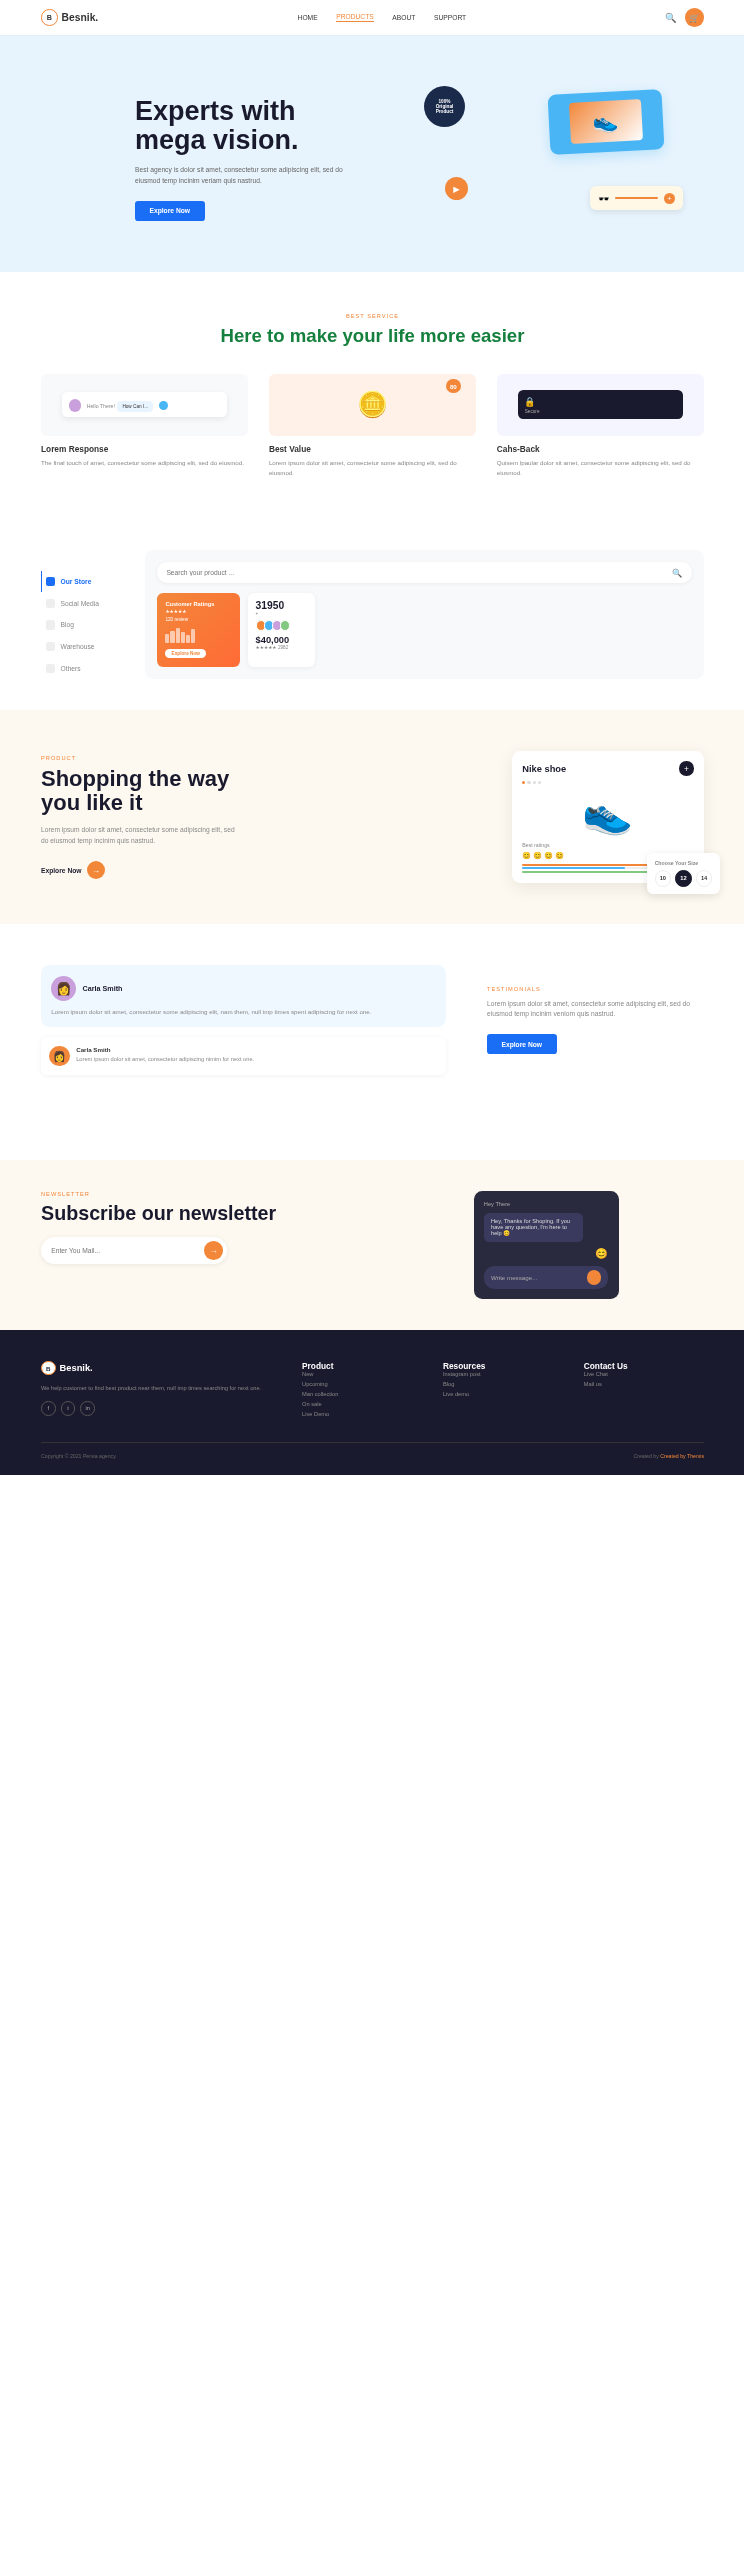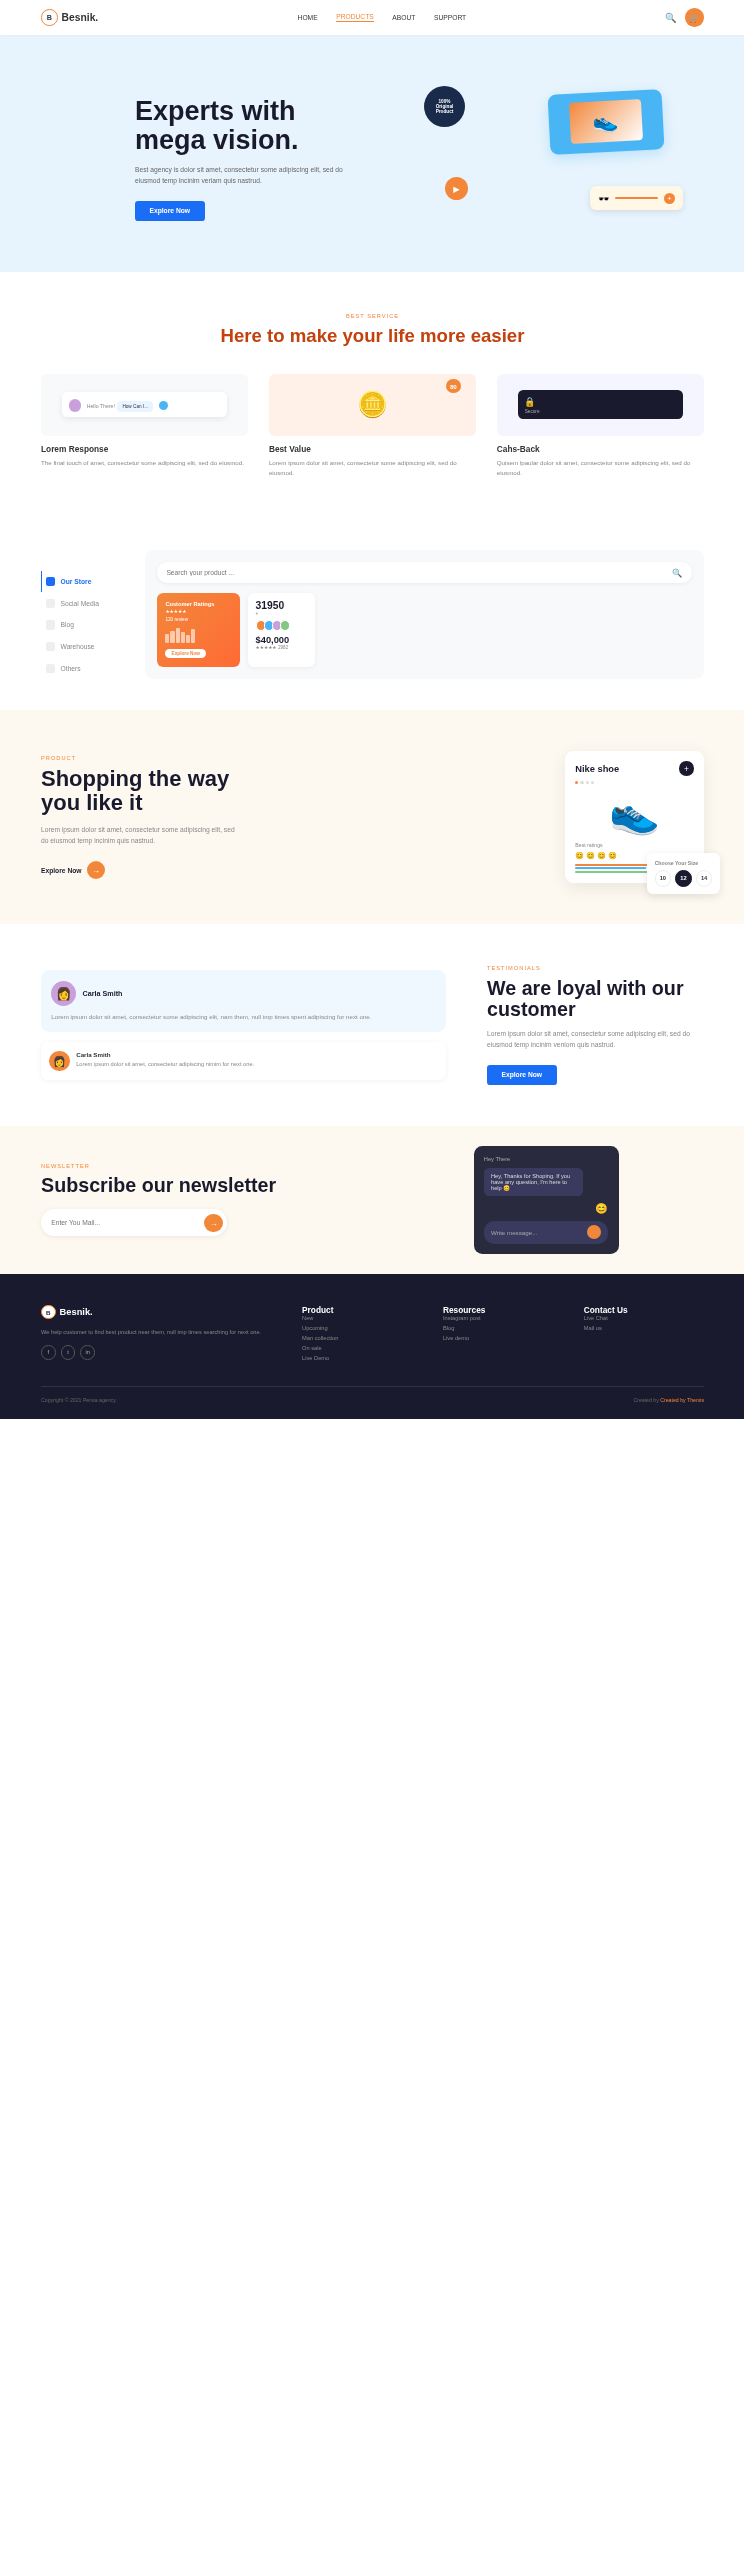--- a/index.html
+++ b/index.html
@@ -73,21 +73,21 @@
     }
     .hero-play-btn {
       position: absolute; bottom: 41px; left: 93px;
       width: 23px; height: 23px; background: #f2873a; border-radius: 50%;
       display: flex; align-items: center; justify-content: center; color: #fff; font-size: 8.3px;
     }
 
     
     .section { padding: 41px; }
     .section-label { text-align: center; font-size: 5.7px; letter-spacing: 1px; color: #f2873a; text-transform: uppercase; margin-bottom: 6.2px; }
-    .section-title { text-align: center; font-size: 18.6px; font-weight: 800; line-height: 1.2; margin-bottom: 26px; color: #c2410c; }
+    .section-title { text-align: center; font-size: 18.6px; font-weight: 800; line-height: 1.2; margin-bottom: 26px; color: #15803d; }
 
     .services-grid { display: grid; grid-template-columns: repeat(3, 1fr); gap: 20.7px; }
     .service-card { }
     .service-illustration {
       height: 62px; background: #f8f9fb; border-radius: 6.2px;
       display: flex; align-items: center; justify-content: center; margin-bottom: 8.3px;
       position: relative; overflow: hidden;
     }
     .service-card h3 { font-size: 8.3px; font-weight: 700; margin-bottom: 4.1px; }
     .service-card p { font-size: 6.2px; color: #888; line-height: 1.6; }
@@ -168,21 +168,21 @@
     .product-desc { font-size: 6.7px; color: #888; line-height: 1.6; margin-bottom: 14.5px; }
     .explore-now-btn { display: flex; align-items: center; gap: 5.2px; }
     .explore-text { font-size: 6.7px; font-weight: 700; color: #1a1a2e; }
     .explore-arrow {
       width: 18.6px; height: 18.6px; background: #f2873a; border-radius: 50%;
       display: flex; align-items: center; justify-content: center; color: #fff; font-size: 8.3px;
     }
     .product-right { flex: 1; position: relative; }
     .nike-card {
       background: #fff; border-radius: 8.3px; padding: 10.3px; box-shadow: 0 4.1px 16.5px rgba(0,0,0,0.08);
-      width: 139px; margin-left: auto;
+      width: 192px; margin-left: auto;
     }
     .nike-card-header { display: flex; align-items: center; justify-content: space-between; margin-bottom: 5.2px; }
     .nike-title { font-size: 9.3px; font-weight: 800; color: #1a1a2e; }
     .nike-plus { width: 14.5px; height: 14.5px; background: #1a1a2e; border-radius: 50%; display: flex; align-items: center; justify-content: center; color: #fff; font-size: 8.3px; }
     .nike-dots { display: flex; gap: 2.1px; margin-bottom: 5.2px; }
     .nike-dot { width: 3.1px; height: 3.1px; border-radius: 50%; background: #ddd; }
     .nike-dot.active { background: #f2873a; }
     .nike-shoe-img { font-size: 41px; text-align: center; display: block; margin: 5.2px 0; }
     .ratings-section { margin-top: 5.2px; }
     .ratings-label { font-size: 5.2px; color: #888; margin-bottom: 2.1px; }
@@ -221,21 +221,21 @@
     .sec-avatar { width: 20.7px; height: 20.7px; border-radius: 50%; background: #f2873a; flex-shrink: 0; display: flex; align-items: center; justify-content: center; font-size: 10.3px; }
     .sec-name { font-size: 6.2px; font-weight: 700; margin-bottom: 2.1px; }
     .sec-text { font-size: 5.7px; color: #888; line-height: 1.5; }
     .testimonials-right { max-width: 217px; }
     .testimonials-label { font-size: 5.7px; letter-spacing: 1px; color: #f2873a; text-transform: uppercase; margin-bottom: 6.2px; }
     .testimonials-title { font-size: 19.7px; font-weight: 900; line-height: 1.1; margin-bottom: 8.3px; color: #1a1a2e; }
     .testimonials-desc { font-size: 6.7px; color: #888; line-height: 1.6; margin-bottom: 14.5px; }
 
     
     .newsletter-section {
-      background: #fef9f0; padding: 20px 41px; display: flex; gap: 31px; align-items: center;
+      background: #fef9f0; padding: 31px 41px; display: flex; gap: 31px;  margin-top: 44px;
     }
     .newsletter-left { flex: 1; }
     .newsletter-label { font-size: 5.7px; letter-spacing: 1px; color: #f2873a; text-transform: uppercase; margin-bottom: 6.2px; }
     .newsletter-title { font-size: 19.7px; font-weight: 900; line-height: 1.1; margin-bottom: 12.4px; color: #1a1a2e; }
     .newsletter-form {
       display: flex; align-items: center; gap: 0; background: #fff;
       border-radius: 15.5px; padding: 4.1px 4.1px 4.1px 10.3px; box-shadow: 0 1px 5.2px rgba(0,0,0,0.08); max-width: 186px;
     }
     .newsletter-form input { border: none; outline: none; flex: 1; font-size: 6.7px; color: #888; background: transparent; }
     .newsletter-submit {
@@ -514,21 +514,20 @@
     <div class="testimonial-secondary">
       <div class="sec-avatar">👩</div>
       <div>
         <div class="sec-name">Carla Smith</div>
         <p class="sec-text">Lorem ipsum dolor sit amet, consectetur adipiscing nimim for next one.</p>
       </div>
     </div>
   </div>
   <div class="testimonials-right">
     <div class="testimonials-label">TESTIMONIALS</div>
-    <h2 class="testimonials-title">We are loyal with our customer</h2>
     <p class="testimonials-desc">Lorem ipsum dolor sit amet, consectetur some adipiscing elit, sed do eiusmod temp incinim veniom quis nastrud.</p>
     <button class="btn-primary">Explore Now</button>
   </div>
 </section>
 
 <section class="newsletter-section">
   <div class="newsletter-left">
     <div class="newsletter-label">NEWSLETTER</div>
     <h2 class="newsletter-title">Subscribe our newsletter</h2>
     <div class="newsletter-form">

